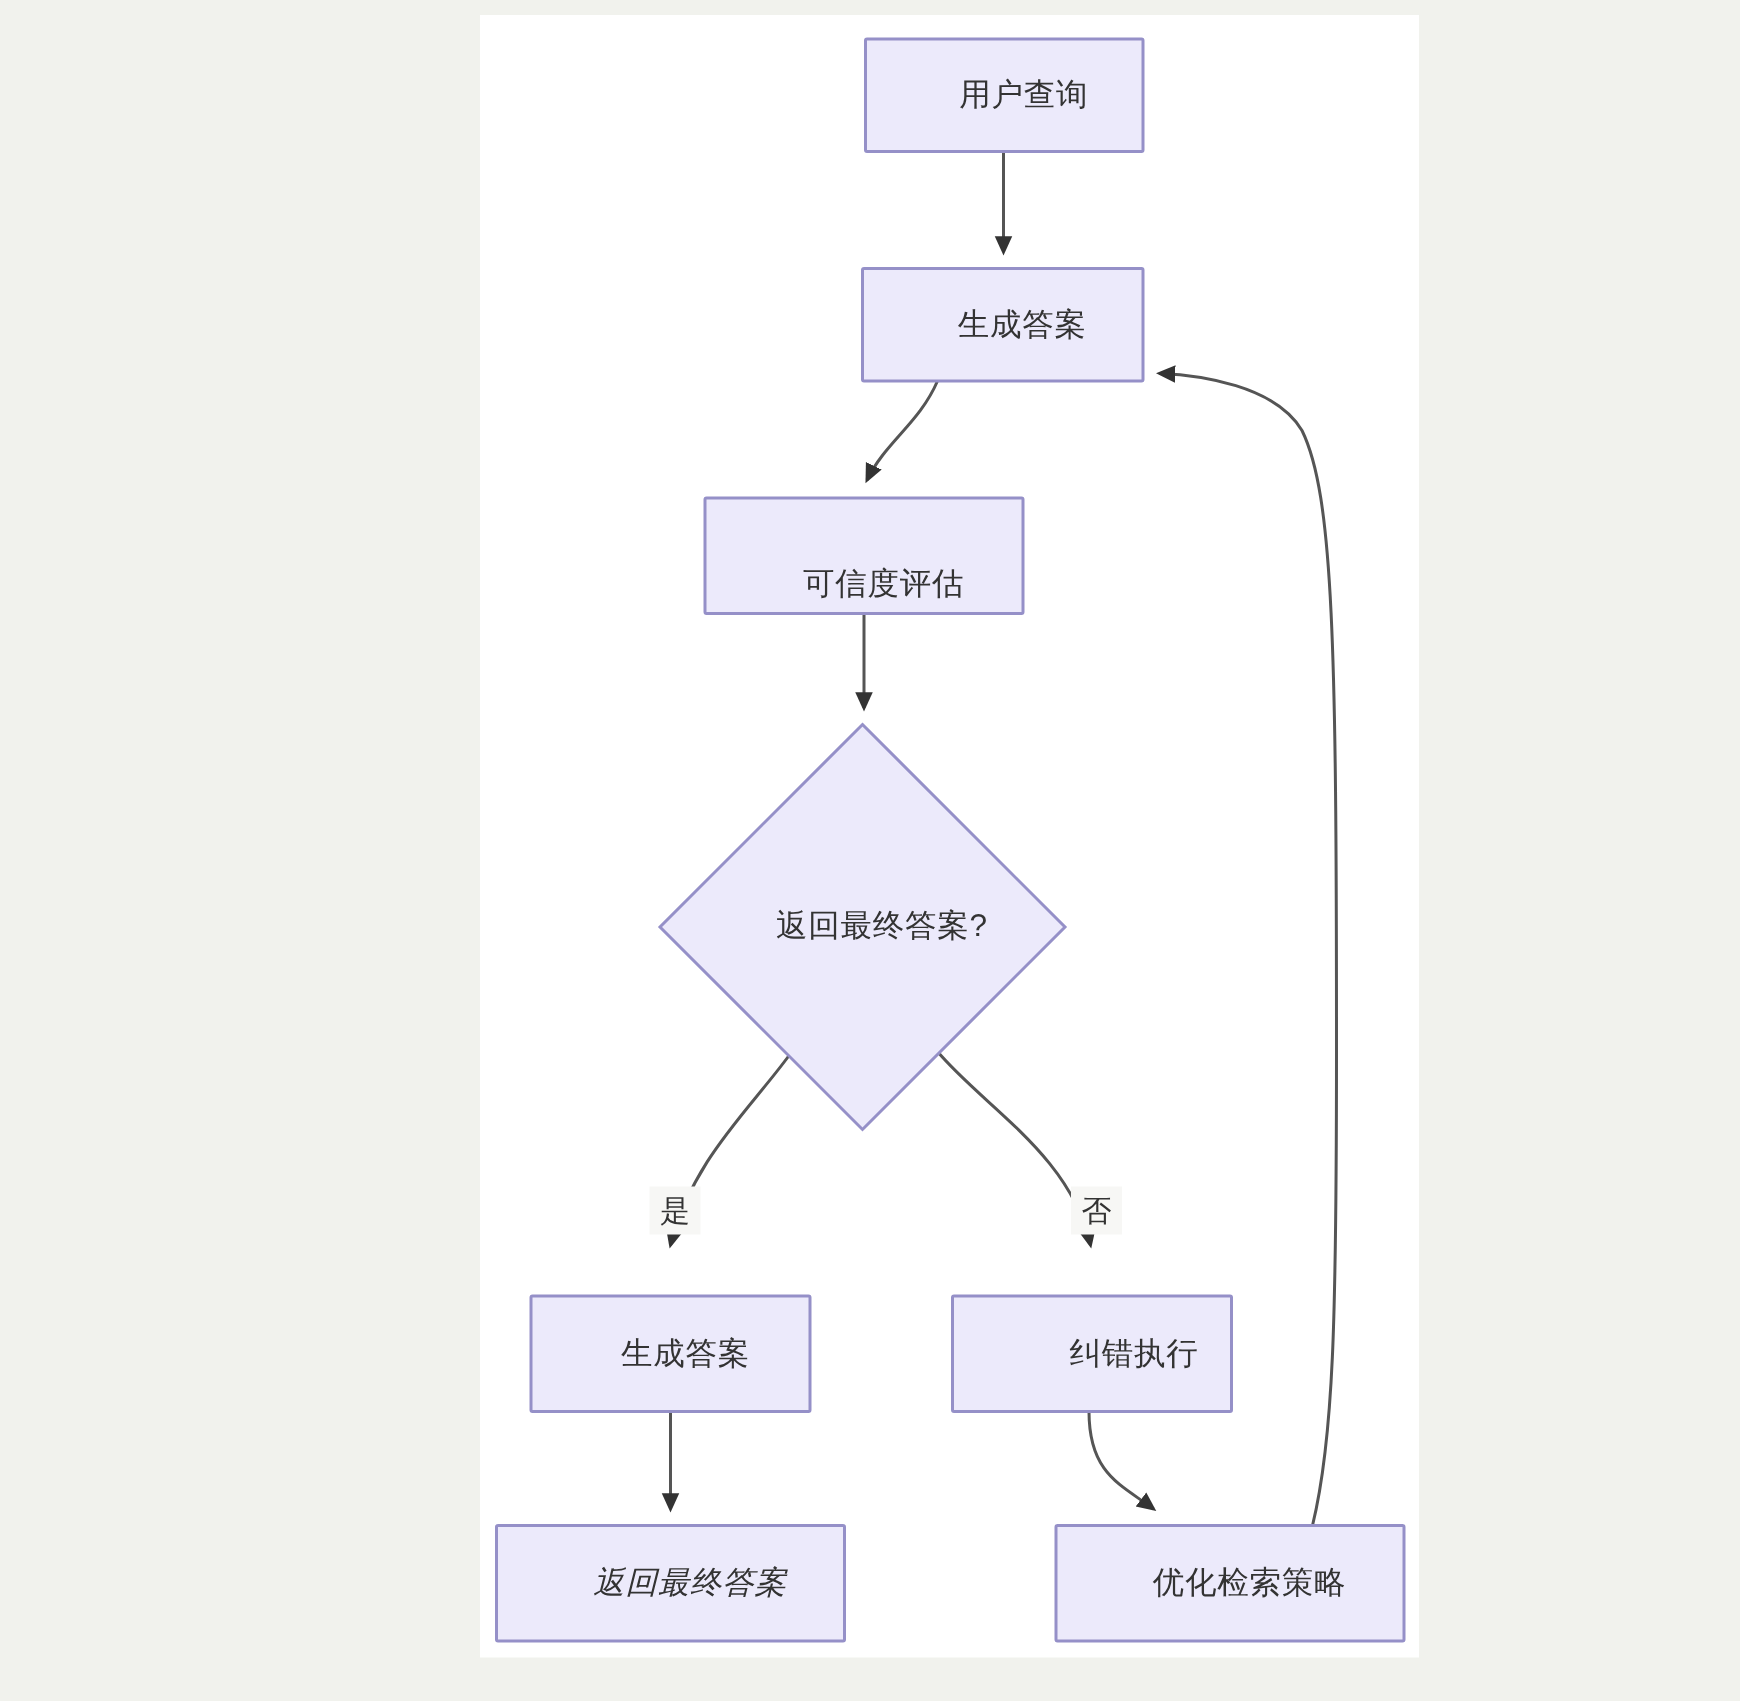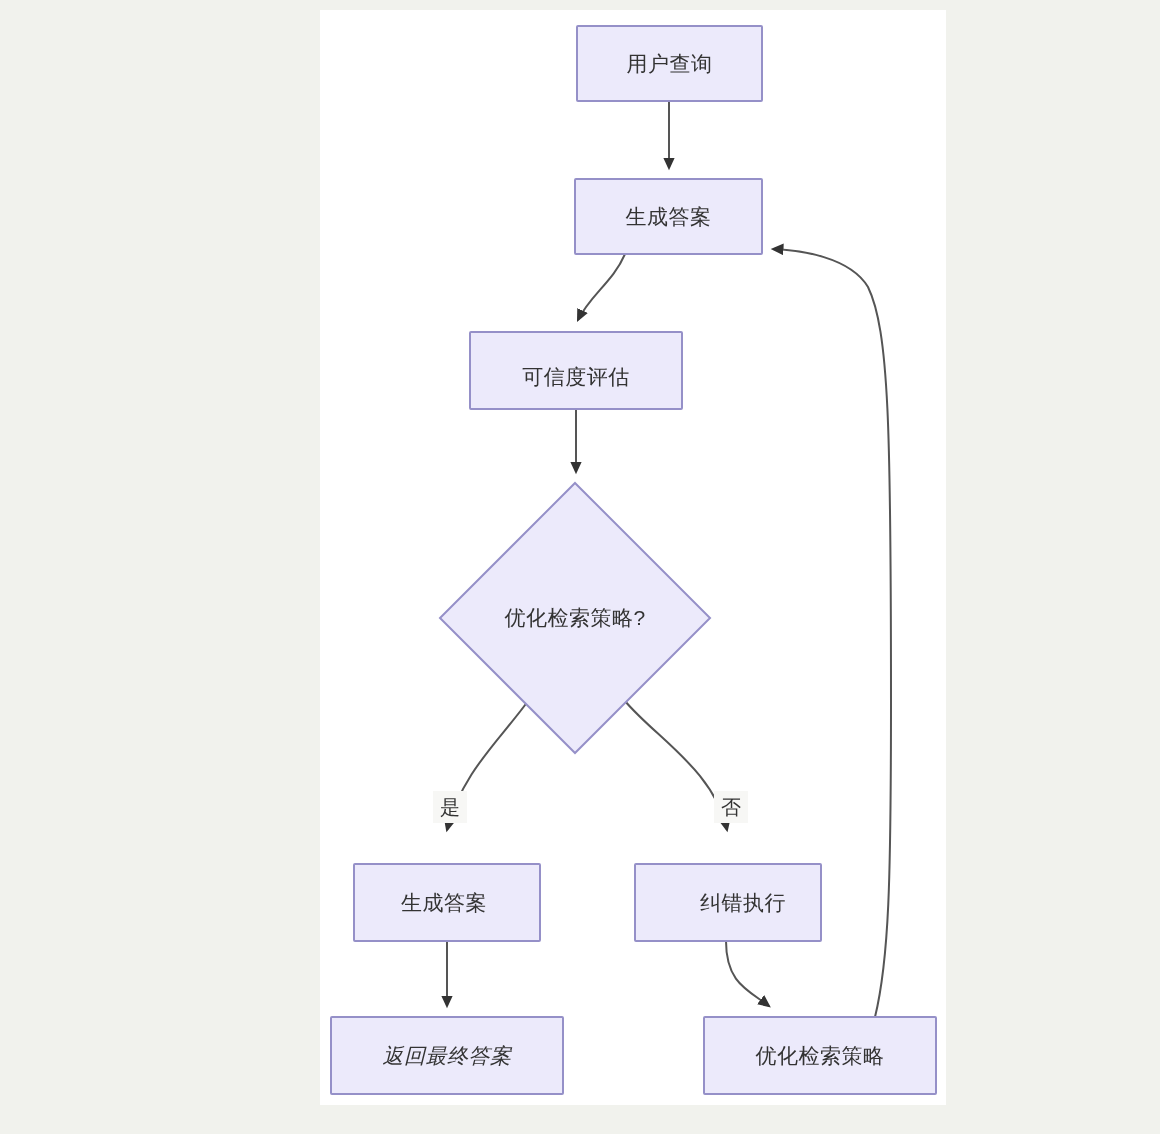--- a/index.html
+++ b/index.html
@@ -39,20 +39,21 @@
     display: flex;
     align-items: center;
     justify-content: center;
     text-align: center;
     color: #333333;
     font-size: 21px;
     line-height: 1.3;
     letter-spacing: 0.5px;
     white-space: nowrap;
     pointer-events: none;
+    margin-left: 13px;
   }
   .edge-label {
     position: absolute;
     display: flex;
     align-items: center;
     justify-content: center;
     color: #333333;
     font-size: 20px;
     background: #f7f7f5;
     padding: 1px 3px;
@@ -107,23 +108,23 @@
       <rect x="331" y="1017" width="232" height="77" rx="1" fill="#eceafb" stroke="#9590c8" stroke-width="2"></rect>
 
       <rect x="704" y="1017" width="232" height="77" rx="1" fill="#eceafb" stroke="#9590c8" stroke-width="2"></rect>
     </g>
   </svg>
 
   <div class="node-label" style="left:577px; top:26px; width:185px; height:75px;">用户查询</div>
 
   <div class="node-label" style="left:575px; top:179px; width:187px; height:75px;">生成答案</div>
 
-  <div class="node-label" style="left:470px; top:332px; width:212px; height:89px;">可信度评估</div>
+  <div class="node-label" style="left:470px; top:345px; width:212px; height:89px;">可信度评估</div>
 
-  <div class="node-label" style="left:440px; top:483px; width:270px; height:270px;">优化检索策略?</div>
+  <div class="node-label" style="left:440px; top:483px; width:270px; height:270px;">返回最终答案?</div>
 
   <div class="node-label" style="left:336px; top:864px; width:216px; height:77px;text-align:right;">生成答案</div>
 
   <div class="node-label" style="left:635px; top:864px; width:216px; height:77px;">纠错执行</div>
 
   <div class="node-label" style="left:331px; top:1017px; width:232px; height:77px;font-style:italic;">返回最终答案</div>
 
   <div class="node-label" style="left:704px; top:1017px; width:232px; height:77px;border-radius:13px;">优化检索策略</div>
 
   <div class="edge-label" style="left:433px; top:791px; width:28px; height:30px;">是</div>

